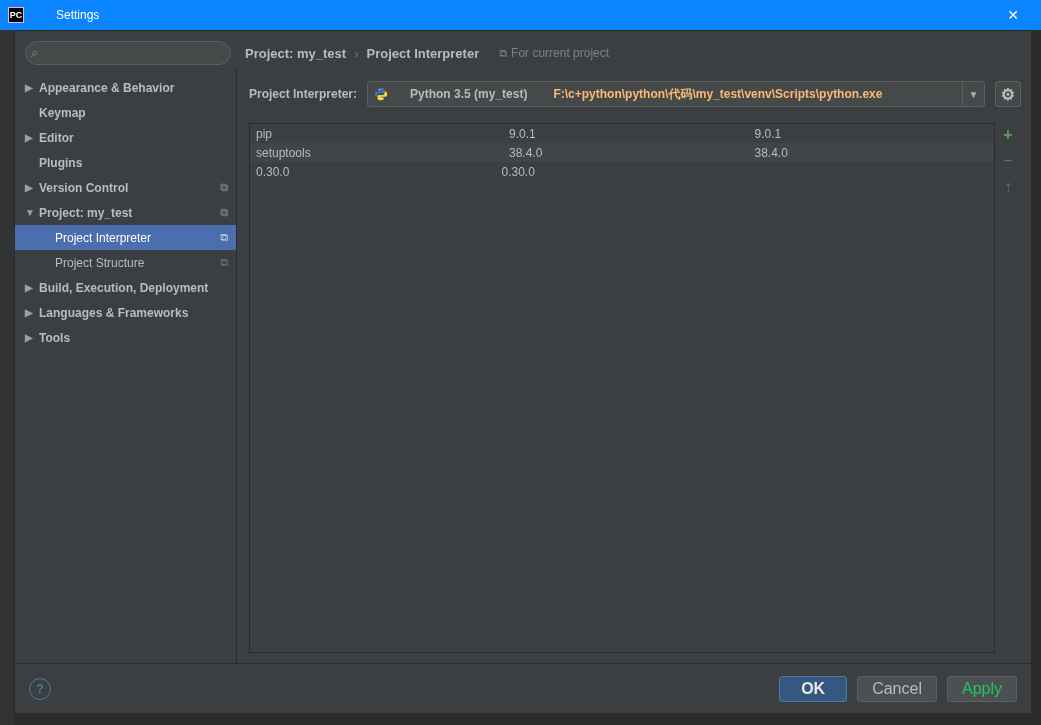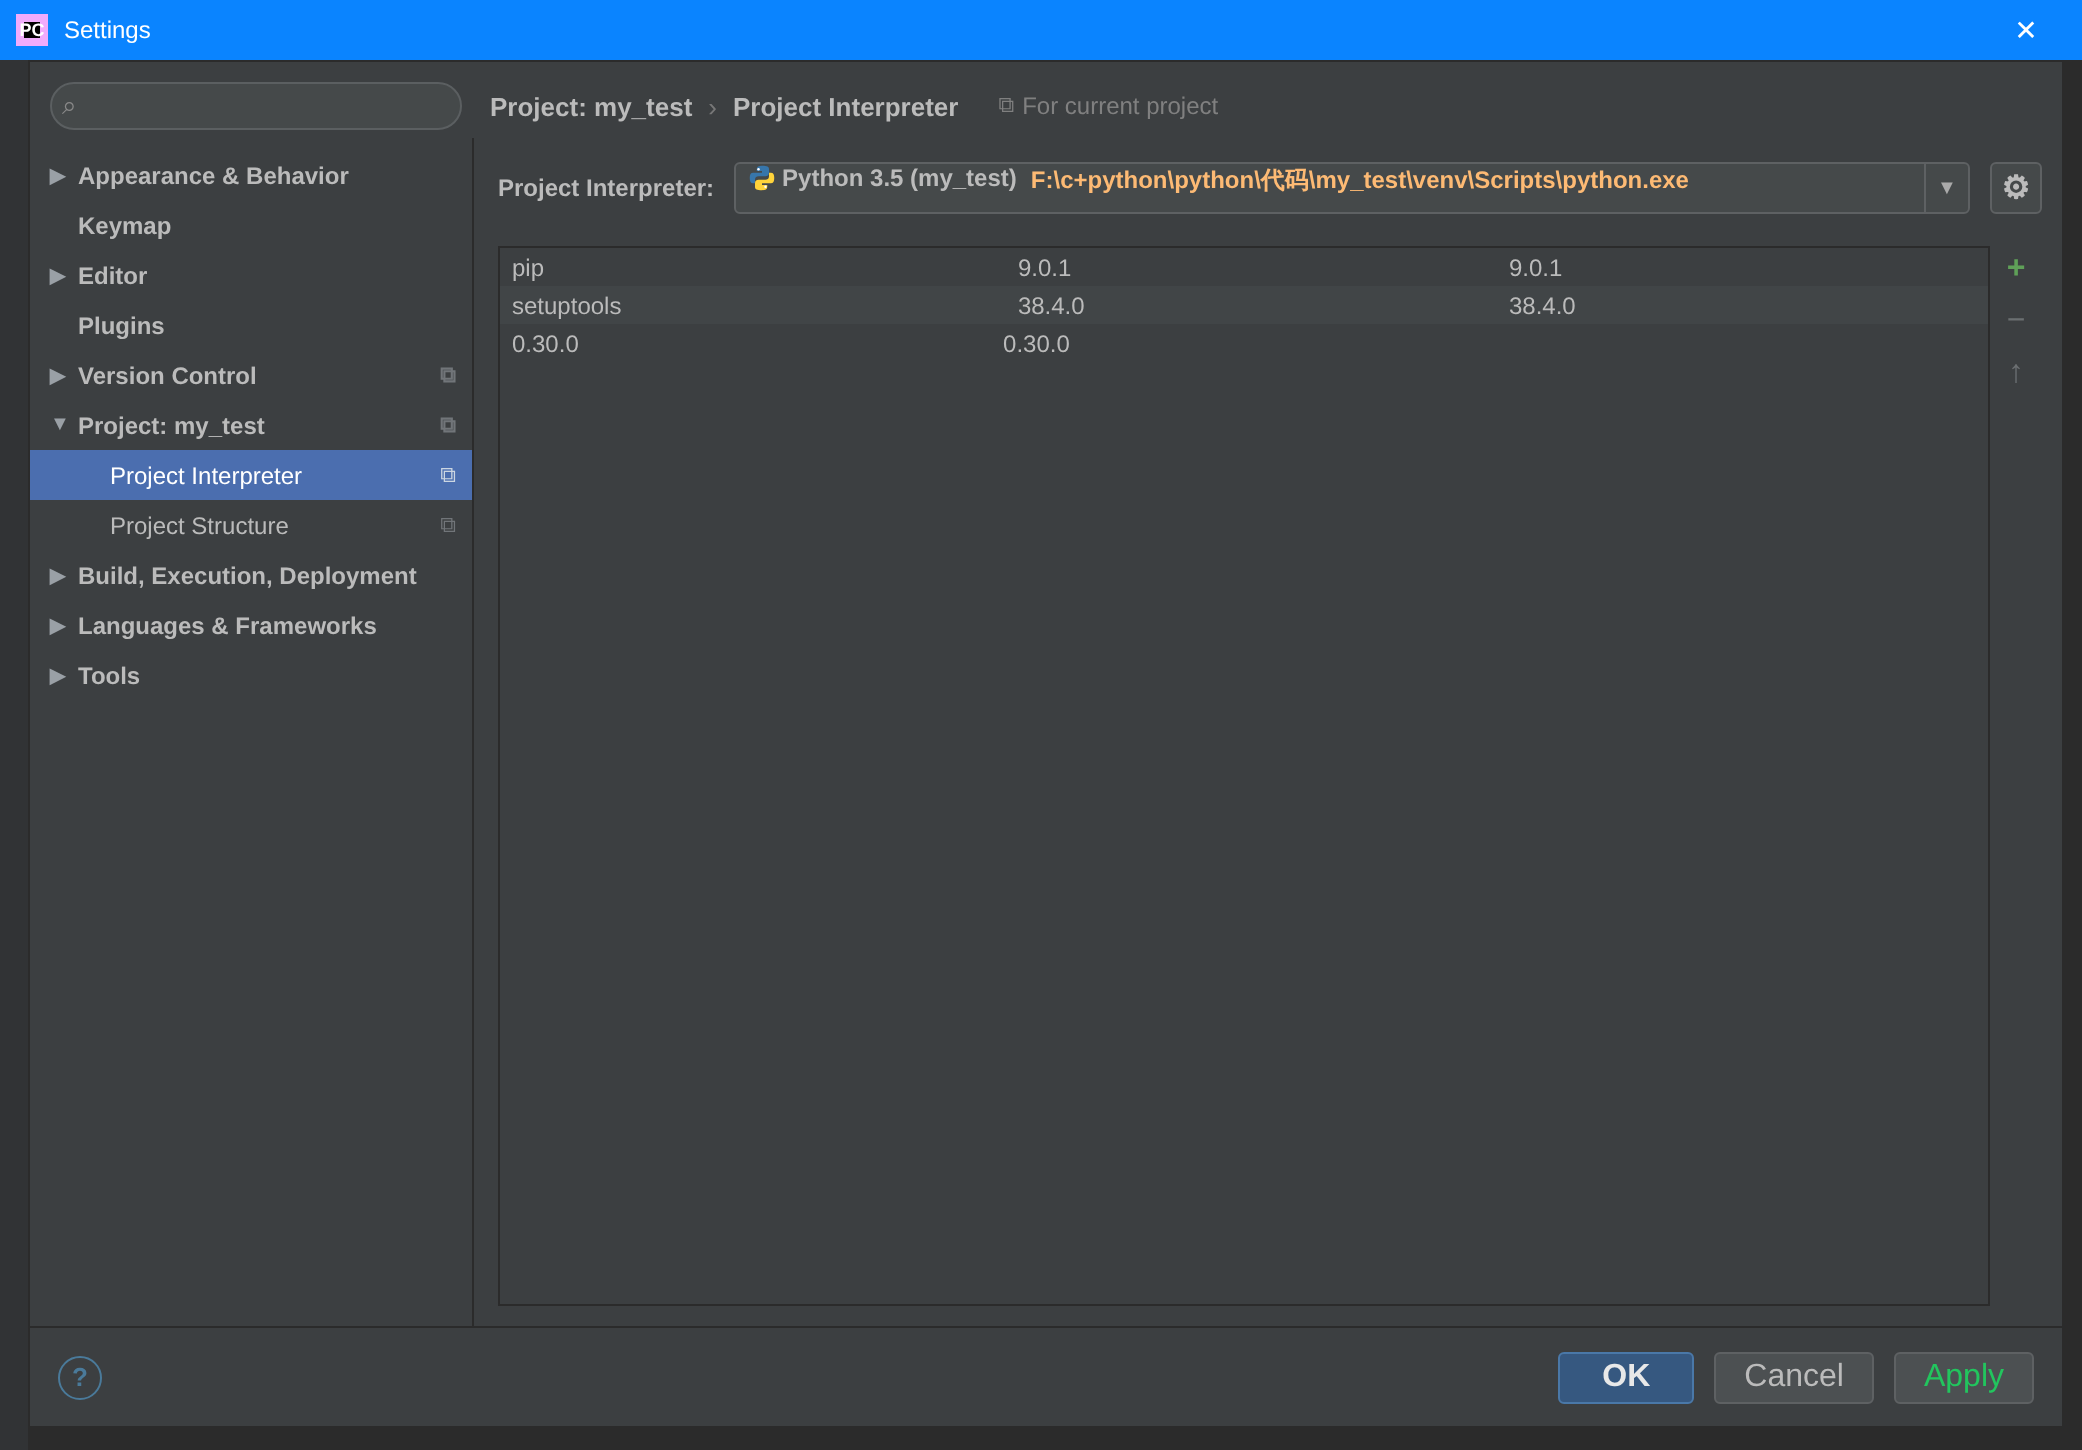--- a/index.html
+++ b/index.html
@@ -1,21 +1,21 @@
 <!DOCTYPE html>
 <html><head>
 <meta charset="utf-8">
 <style>
 * { margin: 0; padding: 0; box-sizing: border-box; font-family: "Segoe UI", Arial, sans-serif; }
 body { background: #2b2b2b; width: 1041px; height: 725px; overflow: hidden; position: relative; }
 
 
 .titlebar { height: 30px; background: #0a84ff; display: flex; align-items: center; padding: 0 8px; color: #fff; font-size: 12px; }
-.titlebar .appicon { width: 16px; height: 16px; background: #000; border: 4px solid #f0abfc; margin-right: 8px; display: flex; align-items: center; justify-content: center; font-size: 9px; font-weight: bold; color: #fff; }
-.titlebar .title { flex: 1; }
+.titlebar .appicon { width: 16px; height: 16px; background: #000; border: 1px solid #f0abfc; margin-right: 8px; display: flex; align-items: center; justify-content: center; font-size: 9px; font-weight: bold; color: #fff; }
+.titlebar .title { flex: 1; margin-left: 24px; }
 .titlebar .closebtn { width: 40px; height: 30px; display: flex; align-items: center; justify-content: center; cursor: pointer; font-size: 14px; }
 
 
 .dialog { position: absolute; top: 30px; left: 14px; right: 9px; bottom: 11px; background: #3c3f41; border: 1px solid #2b2b2b; display: flex; flex-direction: column; }
 
 
 .headerrow { display: flex; align-items: center; height: 38px; padding: 6px 10px 0 10px; gap: 14px; }
 .searchwrap { width: 206px; position: relative; }
 .searchinput { width: 100%; height: 24px; background: #45494a; border: 1px solid #5b5f61; border-radius: 12px; padding: 0 8px 0 24px; color: #bbb; font-size: 12px; outline: none; }
 .searchicon { position: absolute; left: 6px; top: 4px; color: #888; font-size: 13px; }
@@ -33,21 +33,21 @@
 .treeitem .expander { width: 14px; color: #9aa0a6; font-size: 10px; }
 .treeitem.bold { font-weight: bold; }
 .treeitem.child { padding-left: 40px; }
 .treeitem.selected { background: #4b6eaf; color: #fff; }
 .treeitem .trailicon { margin-left: auto; color: #717579; font-size: 11px; }
 
 
 .content { flex: 1; display: flex; flex-direction: column; padding: 12px 10px 10px 12px; min-width: 0; }
 .interpreterrow { display: flex; align-items: center; gap: 10px; margin-bottom: 16px; font-weight: bold; }
 .interplabel { color: #bbbbbb; font-size: 12px; }
-.interpsel { flex: 1; height: 26px; background: #45494a; border: 1px solid #5e6163; border-radius: 3px; display: flex; padding: 0 6px; color: #bbb; font-size: 12px; gap: 3px; position: relative; }
+.interpsel { flex: 1; height: 26px; background: #45494a; border: 1px solid #5e6163; border-radius: 3px; display: flex; align-items: center; padding: 0 6px; color: #bbb; font-size: 12px; gap: 22px; position: relative; }
 .interpsel .pyicon { width: 14px; height: 14px; }
 .interpsel .path { color: #fdba74; margin-left: 4px; white-space: nowrap; overflow: hidden; text-overflow: ellipsis; }
 .interpsel .dd { position: absolute; right: 0; top: 0; width: 22px; height: 100%; border-left: 1px solid #5e6163; display: flex; align-items: center; justify-content: center; color: #aaa; font-size: 10px; }
 .gearbtn { width: 26px; height: 26px; background: #45494a; border: 1px solid #5e6163; border-radius: 3px; display: flex; align-items: center; justify-content: center; color: #bbb; cursor: pointer; }
 
 
 .tablewrap { flex: 1; display: flex; min-height: 0; }
 .table { flex: 1; border: 1px solid #2b2b2b; background: #3c3f41; display: flex; flex-direction: column; min-height: 0; }
 .thead { display: flex; background: #45494a; height: 24px; align-items: center; color: #bbbbbb; font-size: 12px; border-bottom: 1px solid #2b2b2b; }
 .th { text-align: center; border-right: 1px solid #2b2b2b; height: 100%; display: flex; align-items: center; justify-content: center; }

